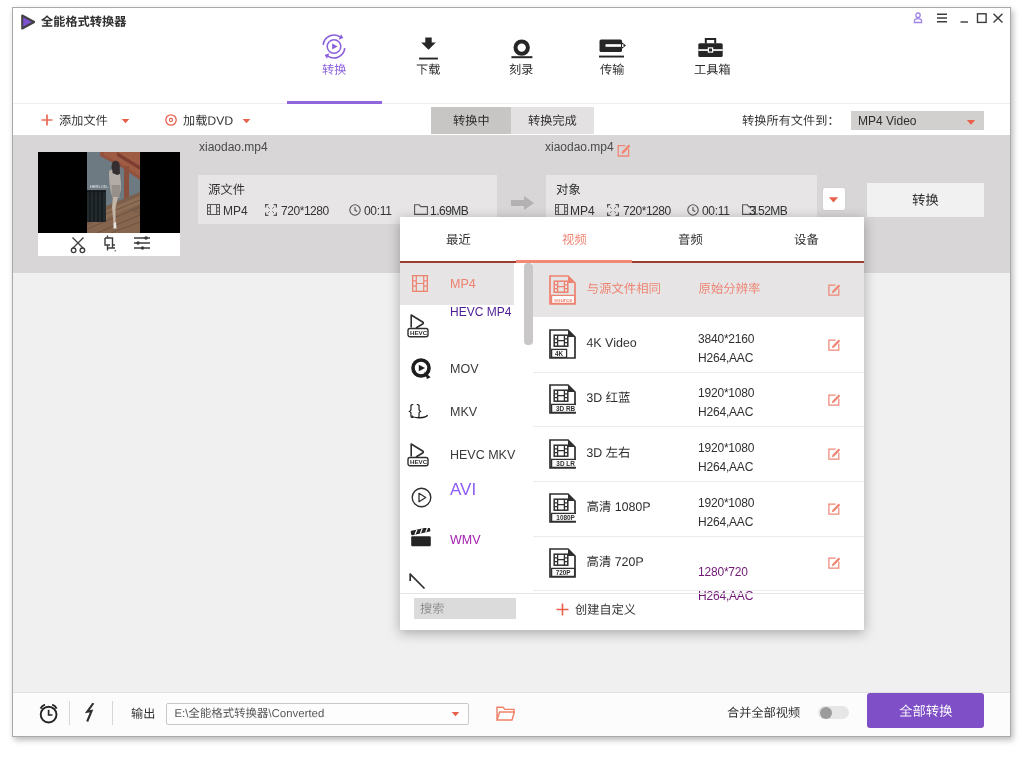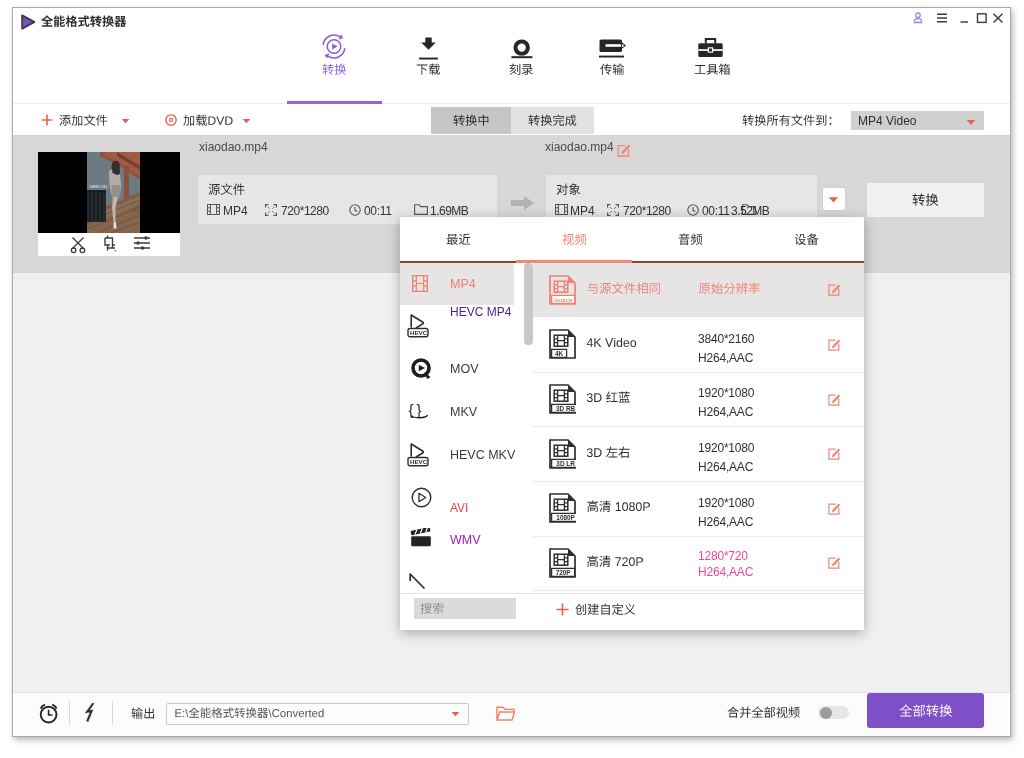--- a/index.html
+++ b/index.html
@@ -264,21 +264,21 @@
       <circle cx="6" cy="6" r="5.2" stroke-width="1.1"></circle>
       <path d="M6 3 V6.3 L8.3 7.4" stroke-width="1.1"></path>
     </svg>
   </div>
 <div class="lat" style="position:absolute;left:702px;top:204px;font-size:12px;letter-spacing:-0.3px;color:#333">00:11</div>
 <div style="position:absolute;left:742px;top:204px;">
     <svg width="14" height="11" viewBox="0 0 14 11" fill="none" stroke="#555" stroke-width="1.1">
       <path d="M0.6 10.4 V0.8 H5.2 L6.8 2.6 H13.4 V10.4 Z"></path>
     </svg>
   </div>
-<div class="lat" style="position:absolute;left:731px;top:204px;font-size:12px;letter-spacing:-0.5px;color:#333">3.52MB</div>
+<div class="lat" style="position:absolute;left:749px;top:204px;font-size:12px;letter-spacing:-0.5px;color:#333">3.52MB</div>
 <div style="position:absolute;left:822px;top:187px;width:24px;height:24px;background:#fff;border:1px solid #d2d0d0;border-radius:3px"></div>
 <div style="position:absolute;left:828px;top:196px;">
     <svg width="11" height="8" viewBox="0 0 11 8">
       <path d="M0.9 1.2 L5.5 6.6 L10.1 1.2 Z" fill="#e8604c"></path>
     </svg>
   </div>
 <div style="position:absolute;left:867px;top:183px;width:117px;height:34px;background:#f2f1f1;display:flex;align-items:center;justify-content:center">
     <svg class="t" style="width:27px;height:14px" viewBox="0 -11.79 27 14.07">
       <path fill="#2d2d2d" d="M1.1 -4.4C1.2 -4.6 1.6 -4.6 2.1 -4.6H3.3V-2.7L0.5 -2.2L0.8 -1.3L3.3 -1.7V1.0H4.2V-1.9L6.0 -2.3L6.0 -3.2L4.2 -2.9V-4.6H5.6V-5.5H4.2V-7.6H3.3V-5.5H1.9C2.4 -6.5 2.8 -7.6 3.1 -8.8H5.6V-9.7H3.4C3.5 -10.1 3.6 -10.6 3.8 -11.1L2.8 -11.3C2.7 -10.7 2.6 -10.2 2.5 -9.7H0.6V-8.8H2.2C1.9 -7.7 1.6 -6.7 1.4 -6.4C1.2 -5.8 1.0 -5.4 0.8 -5.3C0.9 -5.1 1.0 -4.6 1.1 -4.4ZM5.7 -7.2V-6.2H7.7C7.4 -5.3 7.1 -4.4 6.9 -3.7H10.7C10.3 -3.1 9.7 -2.3 9.1 -1.5C8.7 -1.8 8.2 -2.1 7.8 -2.4L7.1 -1.8C8.5 -0.9 10.1 0.3 10.9 1.1L11.5 0.3C11.1 -0.1 10.5 -0.5 9.9 -1.0C10.7 -2.1 11.7 -3.4 12.3 -4.4L11.6 -4.7L11.5 -4.7H8.3L8.7 -6.2H12.9V-7.2H9.0L9.4 -8.8H12.4V-9.7H9.7L10.1 -11.1L9.0 -11.3L8.7 -9.7H6.2V-8.8H8.4L8.0 -7.2Z M15.6 -11.2V-8.5H14.0V-7.6H15.6V-4.6C15.0 -4.4 14.4 -4.3 13.9 -4.1L14.2 -3.1L15.6 -3.6V-0.2C15.6 0.0 15.5 0.1 15.4 0.1C15.2 0.1 14.8 0.1 14.3 0.1C14.4 0.3 14.5 0.8 14.6 1.0C15.3 1.0 15.8 1.0 16.1 0.8C16.5 0.7 16.6 0.4 16.6 -0.2V-3.9L18.0 -4.4L17.9 -5.3L16.6 -4.9V-7.6H17.8V-8.5H16.6V-11.2ZM20.6 -9.2H23.4C23.1 -8.8 22.7 -8.3 22.3 -7.9H19.5C19.9 -8.3 20.3 -8.8 20.6 -9.2ZM17.9 -3.9V-3.0H21.1C20.6 -1.8 19.5 -0.6 17.1 0.4C17.4 0.6 17.7 0.9 17.8 1.1C20.1 0.0 21.3 -1.2 21.9 -2.5C22.8 -0.9 24.1 0.4 25.7 1.0C25.9 0.8 26.2 0.4 26.4 0.2C24.8 -0.3 23.4 -1.5 22.6 -3.0H26.1V-3.9H25.2V-7.9H23.5C24.0 -8.4 24.5 -9.1 24.8 -9.7L24.2 -10.1L24.0 -10.1H21.1C21.3 -10.4 21.5 -10.8 21.6 -11.1L20.6 -11.3C20.1 -10.1 19.2 -8.7 17.9 -7.7C18.1 -7.5 18.5 -7.2 18.6 -7.0L18.8 -7.2V-3.9ZM19.8 -3.9V-7.1H21.6V-5.7C21.6 -5.1 21.6 -4.5 21.4 -3.9ZM24.2 -3.9H22.4C22.5 -4.5 22.6 -5.1 22.6 -5.6V-7.1H24.2Z"></path>
     </svg>
@@ -355,21 +355,21 @@
   </div>
 <div style="position:absolute;left:400px;top:260.5px;width:464px;height:2px;background:#9c3c32"></div>
 <div style="position:absolute;left:516px;top:259.5px;width:116px;height:3px;background:#f08a76"></div>
 <div style="position:absolute;left:400px;top:262.5px;width:114px;height:42px;background:#e6e4e4"></div>
 <div style="position:absolute;left:523.5px;top:262.5px;width:9px;height:82px;background:#c9c7c7;border-radius:4px"></div>
 <div class="lat" style="position:absolute;left:450px;top:277px;font-size:12.5px;color:#ee8270">MP4</div>
 <div class="lat" style="position:absolute;left:450px;top:305px;font-size:12px;color:#4c1d95">HEVC MP4</div>
 <div class="lat" style="position:absolute;left:450px;top:362px;font-size:12.5px;color:#3a3a3a">MOV</div>
 <div class="lat" style="position:absolute;left:450px;top:405px;font-size:12.5px;color:#3a3a3a">MKV</div>
 <div class="lat" style="position:absolute;left:450px;top:448px;font-size:12.5px;color:#3a3a3a">HEVC MKV</div>
-<div class="lat" style="position:absolute;left:450px;top:501px;font-size:12px;color:#ef4444">AVI</div>
+<div class="lat" style="position:absolute;left:450px;top:480px;font-size:17px;color:#8b5cf6">AVI</div>
 <div class="lat" style="position:absolute;left:450px;top:533px;font-size:12.5px;color:#a21caf">WMV</div>
 <div style="position:absolute;left:412px;top:275px;">
     <svg width="16" height="17" viewBox="0 0 16 17" fill="none" stroke="#ee8270" stroke-width="1.3">
       <rect x="0.65" y="0.65" width="14.7" height="15.7"></rect>
       <path d="M4.3 0.65 V16.35 M11.7 0.65 V16.35 M0.65 5.8 H4.3 M0.65 11.2 H4.3 M11.7 5.8 H15.35 M11.7 11.2 H15.35 M4.3 8.5 H11.7" stroke-width="1.2"></path>
     </svg>
   </div>
 <div style="position:absolute;left:407px;top:312px;">
     <svg width="25" height="27" viewBox="0 0 25 27" fill="none" stroke="#2f2f2f">
       <path d="M4.2 15.5 V3 L15.6 10 C16.6 10.6 16.6 11.4 15.6 12 L9 16" stroke-width="1.6" stroke-linejoin="round"></path>
@@ -546,21 +546,21 @@
 <path d="M8.6 6.2 V17.2 M15.4 6.2 V17.2 M5.2 9.8 H8.6 M5.2 13.6 H8.6 M15.4 9.8 H18.8 M15.4 13.6 H18.8 M8.6 11.7 H15.4" stroke="#2f2f2f" stroke-width="1.3"></path>
 <rect x="2.6" y="20.4" width="23" height="8" fill="#fff" stroke="#2f2f2f" stroke-width="1.3"></rect>
 <text x="14.1" y="26.7" font-size="6.4" text-anchor="middle" font-family="Liberation Sans" font-weight="bold" fill="#2f2f2f">720P</text>
 </svg>
   </div>
 <div style="position:absolute;left:586px;top:554.8px;">
     <svg class="t" style="width:58px;height:13px" viewBox="0 -11.09 58 13.23">
       <path fill="#2f2f2f" d="M3.6 -7.0H9.1V-5.9H3.6ZM2.7 -7.7V-5.2H10.0V-7.7ZM5.6 -10.4 5.9 -9.3H0.7V-8.4H11.8V-9.3H7.0C6.8 -9.7 6.6 -10.2 6.5 -10.6ZM1.2 -4.5V1.0H2.1V-3.7H10.5V0.0C10.5 0.2 10.4 0.2 10.2 0.2C10.1 0.2 9.5 0.2 9.0 0.2C9.1 0.4 9.2 0.7 9.3 0.9C10.1 0.9 10.6 0.9 10.9 0.8C11.3 0.7 11.4 0.5 11.4 0.0V-4.5ZM3.5 -3.0V0.3H4.4V-0.4H8.9V-3.0ZM4.4 -2.3H8.0V-1.1H4.4Z M13.6 -9.7C14.3 -9.3 15.2 -8.8 15.6 -8.3L16.2 -9.1C15.8 -9.5 14.9 -10.0 14.2 -10.4ZM13.0 -6.4C13.8 -6.0 14.7 -5.4 15.1 -5.0L15.7 -5.7C15.2 -6.1 14.3 -6.7 13.6 -7.0ZM13.4 0.3 14.3 0.8C14.9 -0.4 15.6 -1.9 16.2 -3.3L15.4 -3.8C14.8 -2.4 14.0 -0.7 13.4 0.3ZM18.0 -2.7H22.6V-1.7H18.0ZM18.0 -3.4V-4.3H22.6V-3.4ZM19.8 -10.6V-9.6H16.6V-8.9H19.8V-8.1H16.9V-7.4H19.8V-6.5H16.1V-5.8H24.6V-6.5H20.8V-7.4H23.8V-8.1H20.8V-8.9H24.1V-9.6H20.8V-10.6ZM17.1 -5.0V1.0H18.0V-1.0H22.6V-0.1C22.6 0.1 22.5 0.1 22.4 0.2C22.2 0.2 21.6 0.2 20.9 0.1C21.1 0.4 21.2 0.7 21.2 1.0C22.1 1.0 22.7 1.0 23.0 0.8C23.4 0.7 23.5 0.4 23.5 -0.1V-5.0Z M35.1 -7.8Q33.7 -5.7 33.2 -4.6Q32.7 -3.4 32.4 -2.3Q32.1 -1.2 32.1 0.0H30.9Q30.9 -1.7 31.7 -3.5Q32.4 -5.3 34.0 -7.7H29.3V-8.7H35.1Z M36.3 0.0V-0.8Q36.7 -1.5 37.1 -2.1Q37.6 -2.6 38.1 -3.0Q38.6 -3.5 39.0 -3.9Q39.5 -4.3 39.9 -4.6Q40.3 -5.0 40.6 -5.4Q40.8 -5.9 40.8 -6.4Q40.8 -7.1 40.4 -7.5Q40.0 -7.9 39.2 -7.9Q38.5 -7.9 38.1 -7.5Q37.6 -7.1 37.5 -6.4L36.4 -6.5Q36.5 -7.6 37.3 -8.2Q38.0 -8.8 39.2 -8.8Q40.5 -8.8 41.2 -8.2Q41.9 -7.6 41.9 -6.4Q41.9 -5.9 41.7 -5.4Q41.5 -4.9 41.0 -4.4Q40.6 -3.9 39.3 -2.9Q38.6 -2.3 38.2 -1.8Q37.7 -1.4 37.6 -0.9H42.1V0.0Z M49.2 -4.3Q49.2 -2.2 48.5 -1.0Q47.7 0.1 46.2 0.1Q44.7 0.1 44.0 -1.0Q43.2 -2.2 43.2 -4.3Q43.2 -6.6 43.9 -7.7Q44.7 -8.8 46.2 -8.8Q47.8 -8.8 48.5 -7.7Q49.2 -6.5 49.2 -4.3ZM48.1 -4.3Q48.1 -6.2 47.7 -7.1Q47.2 -7.9 46.2 -7.9Q45.2 -7.9 44.8 -7.1Q44.3 -6.2 44.3 -4.3Q44.3 -2.5 44.8 -1.6Q45.2 -0.8 46.2 -0.8Q47.2 -0.8 47.6 -1.7Q48.1 -2.5 48.1 -4.3Z M57.5 -6.1Q57.5 -4.8 56.7 -4.1Q55.9 -3.4 54.5 -3.4H51.9V0.0H50.8V-8.7H54.4Q55.9 -8.7 56.7 -8.0Q57.5 -7.3 57.5 -6.1ZM56.3 -6.0Q56.3 -7.7 54.3 -7.7H51.9V-4.3H54.3Q56.3 -4.3 56.3 -6.0Z"></path>
     </svg>
   </div>
-<div class="lat" style="position:absolute;left:698px;top:548px;font-size:12px;letter-spacing:-0.2px;color:#ec4899;line-height:16px">1280*720<br>H264,AAC</div>
+<div class="lat" style="position:absolute;left:698px;top:560px;font-size:12px;letter-spacing:-0.2px;color:#701a75;line-height:24px">1280*720<br>H264,AAC</div>
 <div style="position:absolute;left:828px;top:556.3px;">
     <svg width="13" height="13" viewBox="0 0 13 13" fill="none" stroke="#ef8674" stroke-width="1.2">
       <path d="M7.6 2.2 H0.9 V12.2 H10.8 V5.6"></path>
       <path d="M4.4 8 L10.6 1.4 L12.3 3 L6.1 9.6 L3.9 10.2 Z" fill="#ef8674" stroke="none"></path>
     </svg>
   </div>
 <div style="position:absolute;left:400px;top:593px;width:464px;height:1px;background:#e4e4e4"></div>
 <div style="position:absolute;left:414px;top:598px;width:102px;height:21px;background:#dcdbdb"></div>
 <div style="position:absolute;left:420px;top:602px;">
     <svg class="t" style="width:24px;height:13px" viewBox="0 -10.74 24 12.81">

